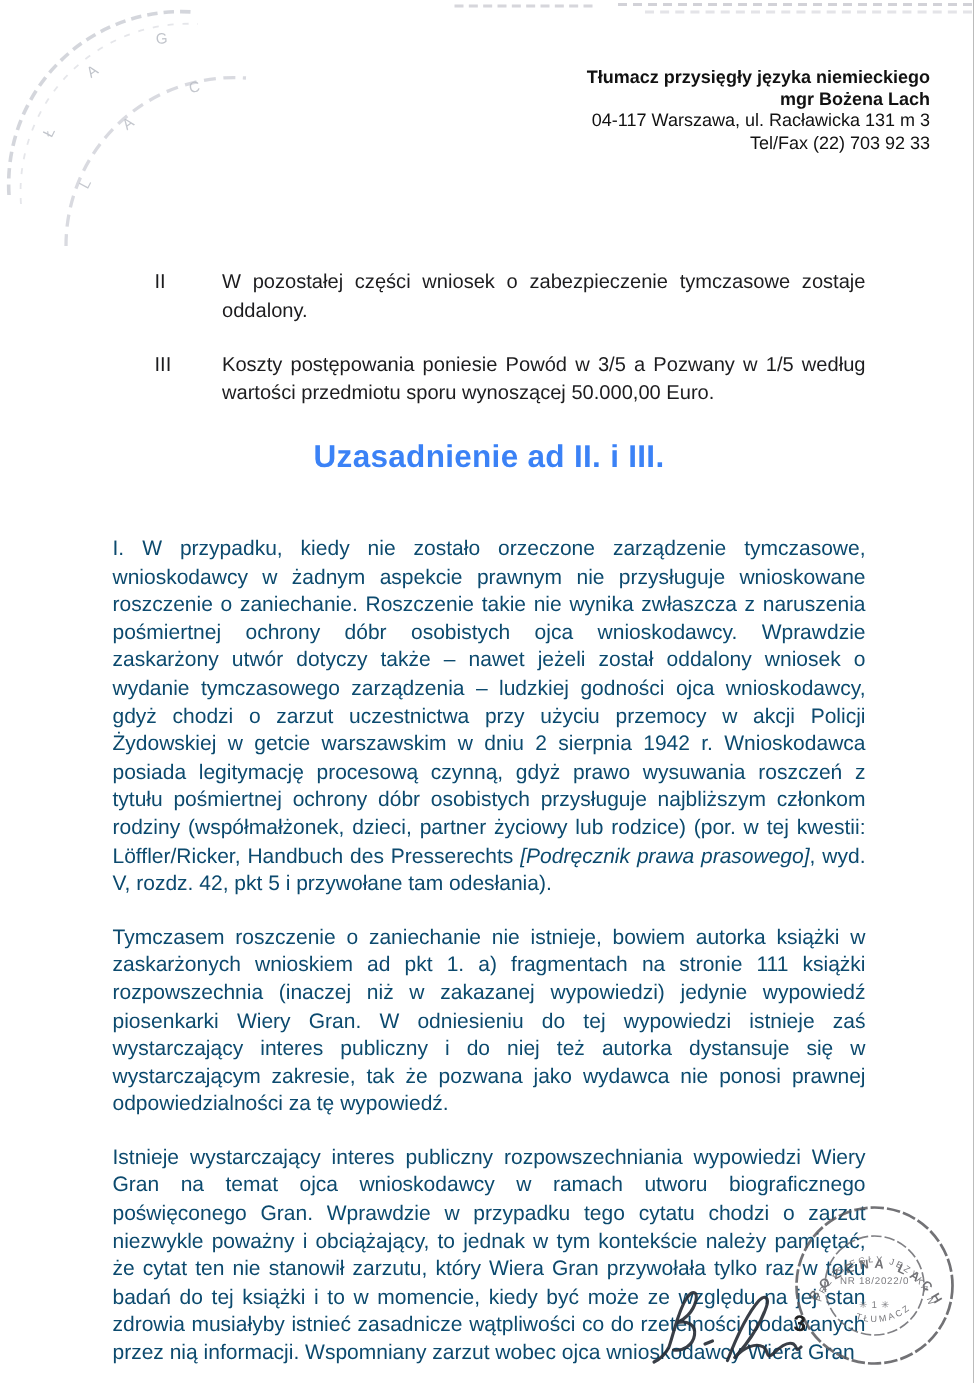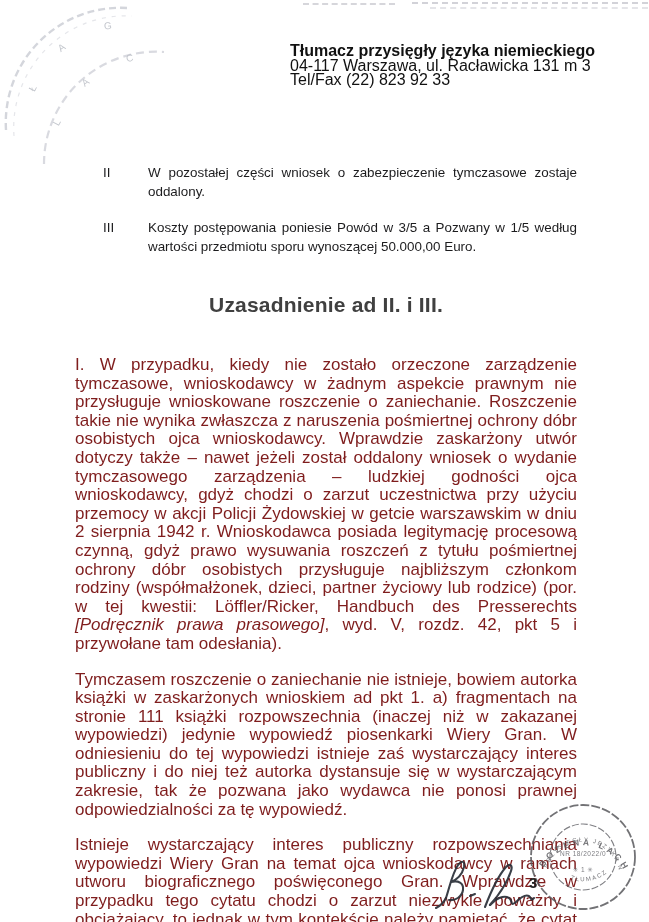--- a/index.html
+++ b/index.html
@@ -18,42 +18,42 @@
   .dash-seg.s1 { left: 303px; top: 3px; width: 92px; }
   .dash-seg.s2 { left: 412px; top: 2px; width: 236px; border-top-color:#d2d2d8; }
   .dash-seg.s3 { left: 430px; top: 7px; width: 218px; border-top-color:#e4e4e8; }
 
   
   .corner-stamp { position: absolute; left: 0; top: 0; width: 185px; height: 175px; }
 
   
   .letterhead {
     position: absolute; left: 290px; top: 44px; width: 330px;
-    text-align: left; font-size: 16px; line-height: 14.6px; color:#111;
+    text-align: right; font-size: 12px; line-height: 14.6px; color:#111;
   }
   .letterhead .bold { font-weight: bold; }
 
   
-  .rulings { position: absolute; left: 103px; top: 164px; width: 474px; }
+  .rulings { position: absolute; left: 103px; top: 179px; width: 474px; }
   .ruling { display: flex; margin-bottom: 18px; }
   .ruling .numeral { width: 45px; flex: 0 0 45px; font-size: 13.4px; line-height: 18.6px; }
   .ruling .rtext { flex: 1; font-size: 13.4px; line-height: 18.6px; text-align: justify; }
 
   
   .heading {
     position: absolute; left: 75px; top: 293px; width: 502px;
-    text-align: center; font-size: 21px; font-weight: bold; color:#404040;
+    text-align: center; font-size: 21px; font-weight: bold; color:#3b82f6;
     letter-spacing: 0.2px;
   }
 
   
   .body-text { position: absolute; left: 75px; top: 356px; width: 502px; }
   .body-text p {
-    font-size: 17px; line-height: 18.6px; text-align: justify;
-    margin-bottom: 17px; color:#7f1d1d;
+    font-size: 14px; line-height: 18.6px; text-align: justify;
+    margin-bottom: 17px; color:#0c4a6e;
   }
   .italic { font-style: italic; }
 
   
   .signature { position: absolute; left: 428px; top: 852px; width: 125px; height: 66px; }
   .round-stamp { position: absolute; left: 516px; top: 800px; width: 136px; height: 120px; }
   .page-number {
     position: absolute; left: 529px; top: 874px;
     font-size: 15px; font-weight: 600; color: #222;
   }
@@ -82,22 +82,23 @@
     <text class="corner-letters" opacity="0.85">
       <textPath href="#ca1" startOffset="28">Ł A G</textPath>
     </text>
     <text class="corner-letters" opacity="0.8">
       <textPath href="#ca2" startOffset="34">L A C</textPath>
     </text>
   </svg>
 
   <div class="letterhead">
     <div class="bold">Tłumacz przysięgły języka niemieckiego</div>
+    <div class="bold">mgr Bożena Lach</div>
     <div>04-117 Warszawa, ul. Racławicka 131 m 3</div>
-    <div>Tel/Fax (22) 823 92 33</div>
+    <div>Tel/Fax (22) 703 92 33</div>
   </div>
 
   <div class="rulings">
     <div class="ruling">
       <div class="numeral">II</div>
       <div class="rtext">W pozostałej części wniosek o zabezpieczenie tymczasowe zostaje oddalony.</div>
     </div>
     <div class="ruling">
       <div class="numeral">III</div>
       <div class="rtext">Koszty postępowania poniesie Powód w 3/5 a Pozwany w 1/5 według wartości przedmiotu sporu wynoszącej 50.000,00 Euro.</div>

